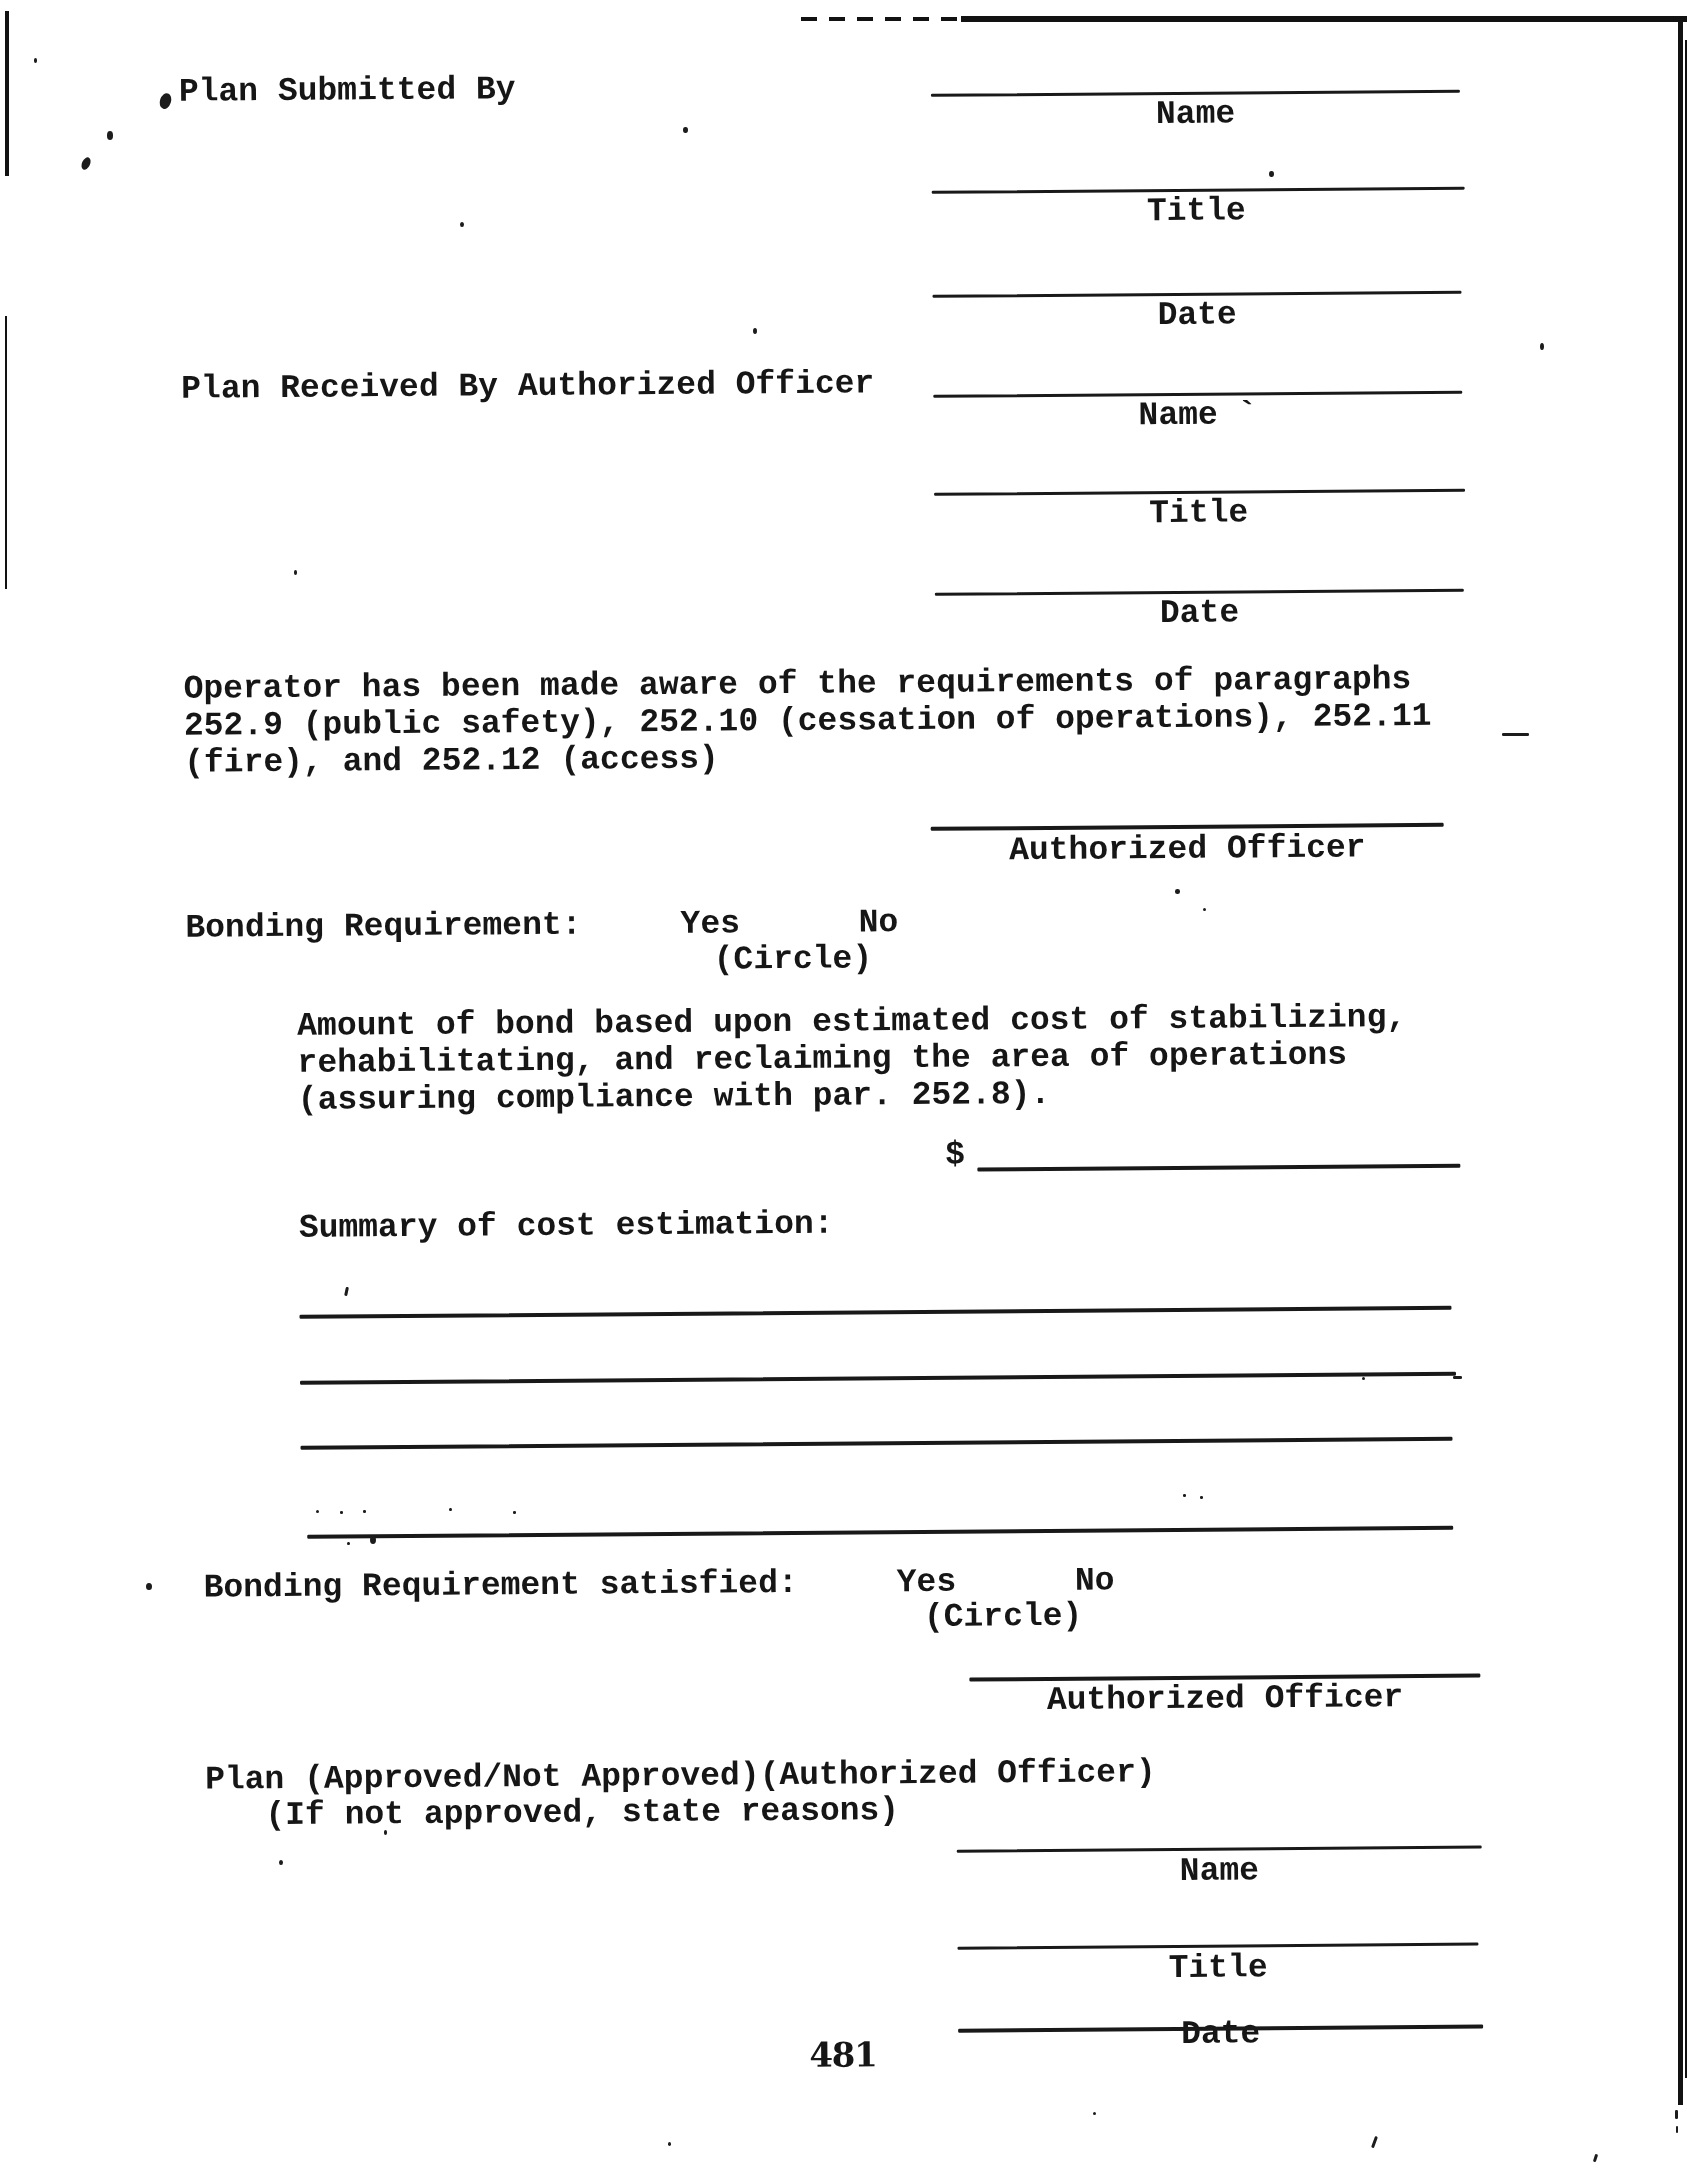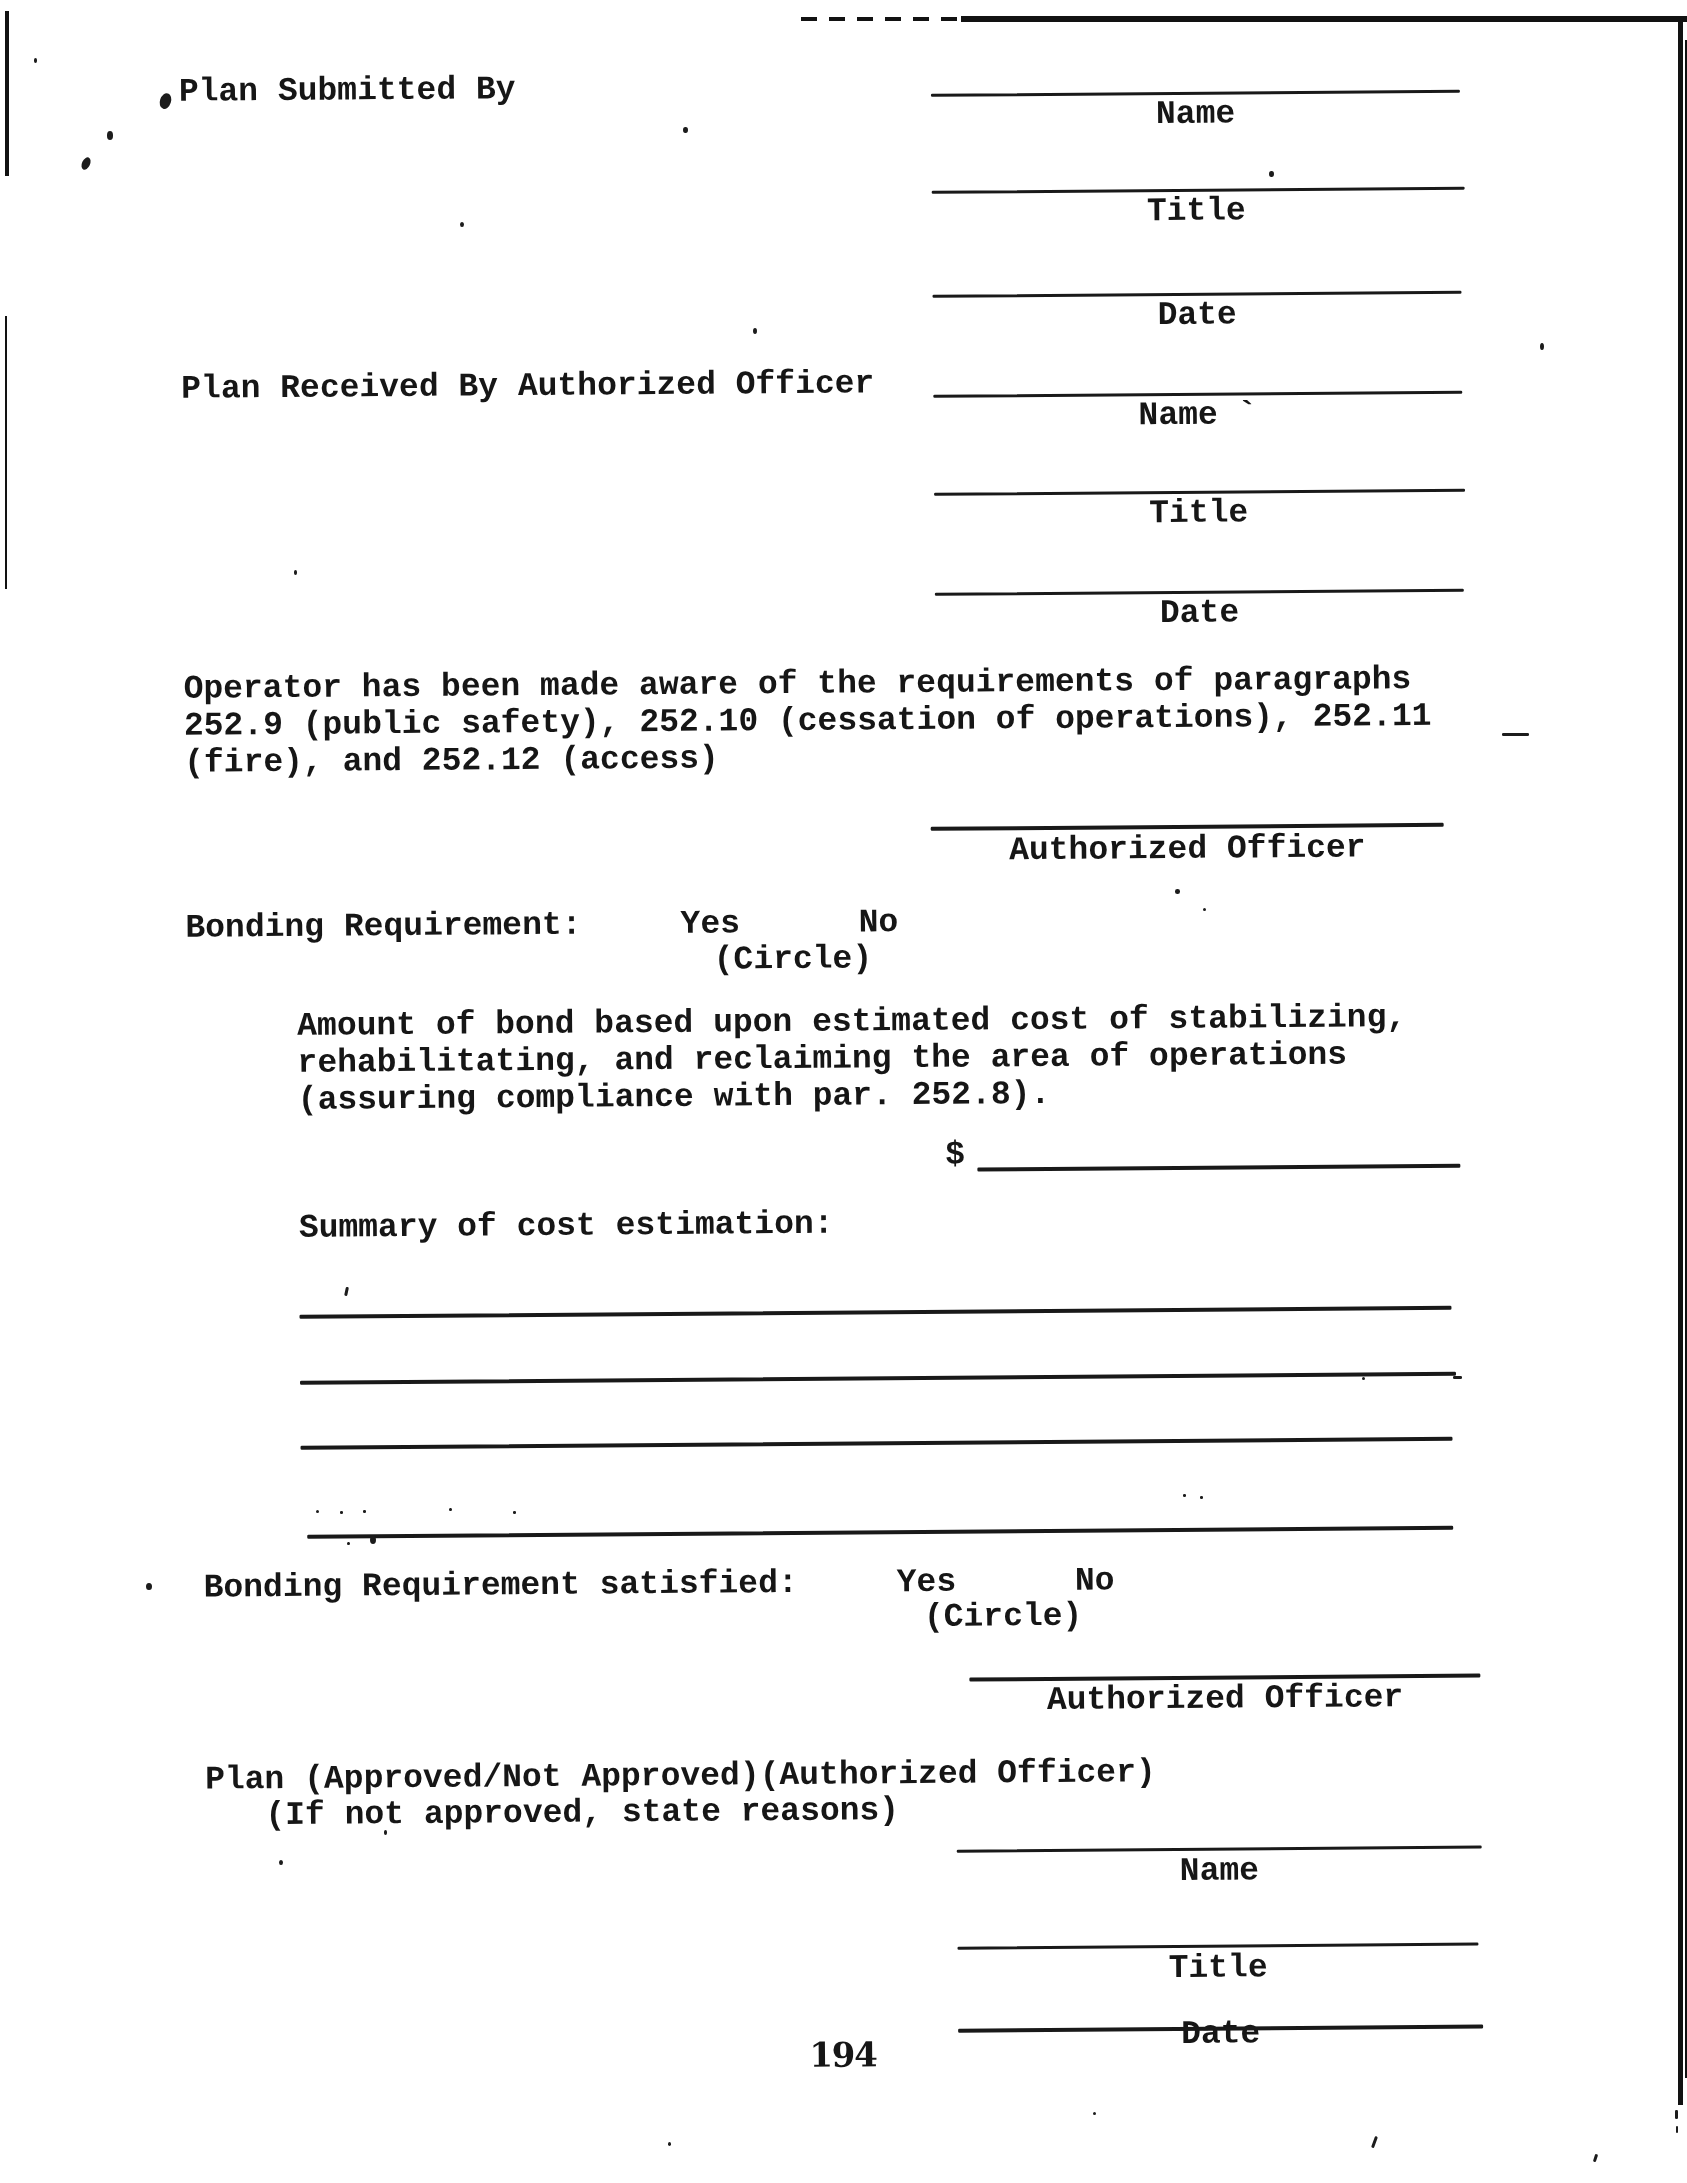--- a/index.html
+++ b/index.html
@@ -112,21 +112,21 @@
 
     <div class="rule" style="left:951px;top:1855px;width:525px;"></div>
     <div class="t lbl" style="left:951px;top:1860px;width:525px;">Name</div>
 
     <div class="rule" style="left:951px;top:1952px;width:521px;"></div>
     <div class="t lbl" style="left:951px;top:1957px;width:521px;">Title</div>
 
     <div class="t lbl" style="left:951px;top:2023px;width:525px;">Date</div>
     <div class="rule thick" style="left:951px;top:2034px;width:525px;"></div>
 
-    <div class="pgnum" style="left:802px;top:2039px;">194</div>
+    <div class="pgnum" style="left:802px;top:2039px;">481</div>
   </div>
 
   <div>
     <div class="dot" style="left:160px;top:93px;width:10.6px;height:16px;transform:rotate(18deg);"></div>
     <div class="dot" style="left:107px;top:131px;width:6px;height:8.6px;"></div>
     <div class="dot" style="left:82px;top:157px;width:8px;height:13.2px;transform:rotate(25deg);"></div>
     <div class="dot" style="left:34px;top:58px;width:3.3px;height:4.6px;"></div>
     <div class="dot" style="left:683px;top:127px;width:4.6px;height:6px;"></div>
     <div class="dot" style="left:1269px;top:171px;width:4.6px;height:6px;"></div>
     <div class="dot" style="left:1540px;top:343px;width:4px;height:7.3px;"></div>

